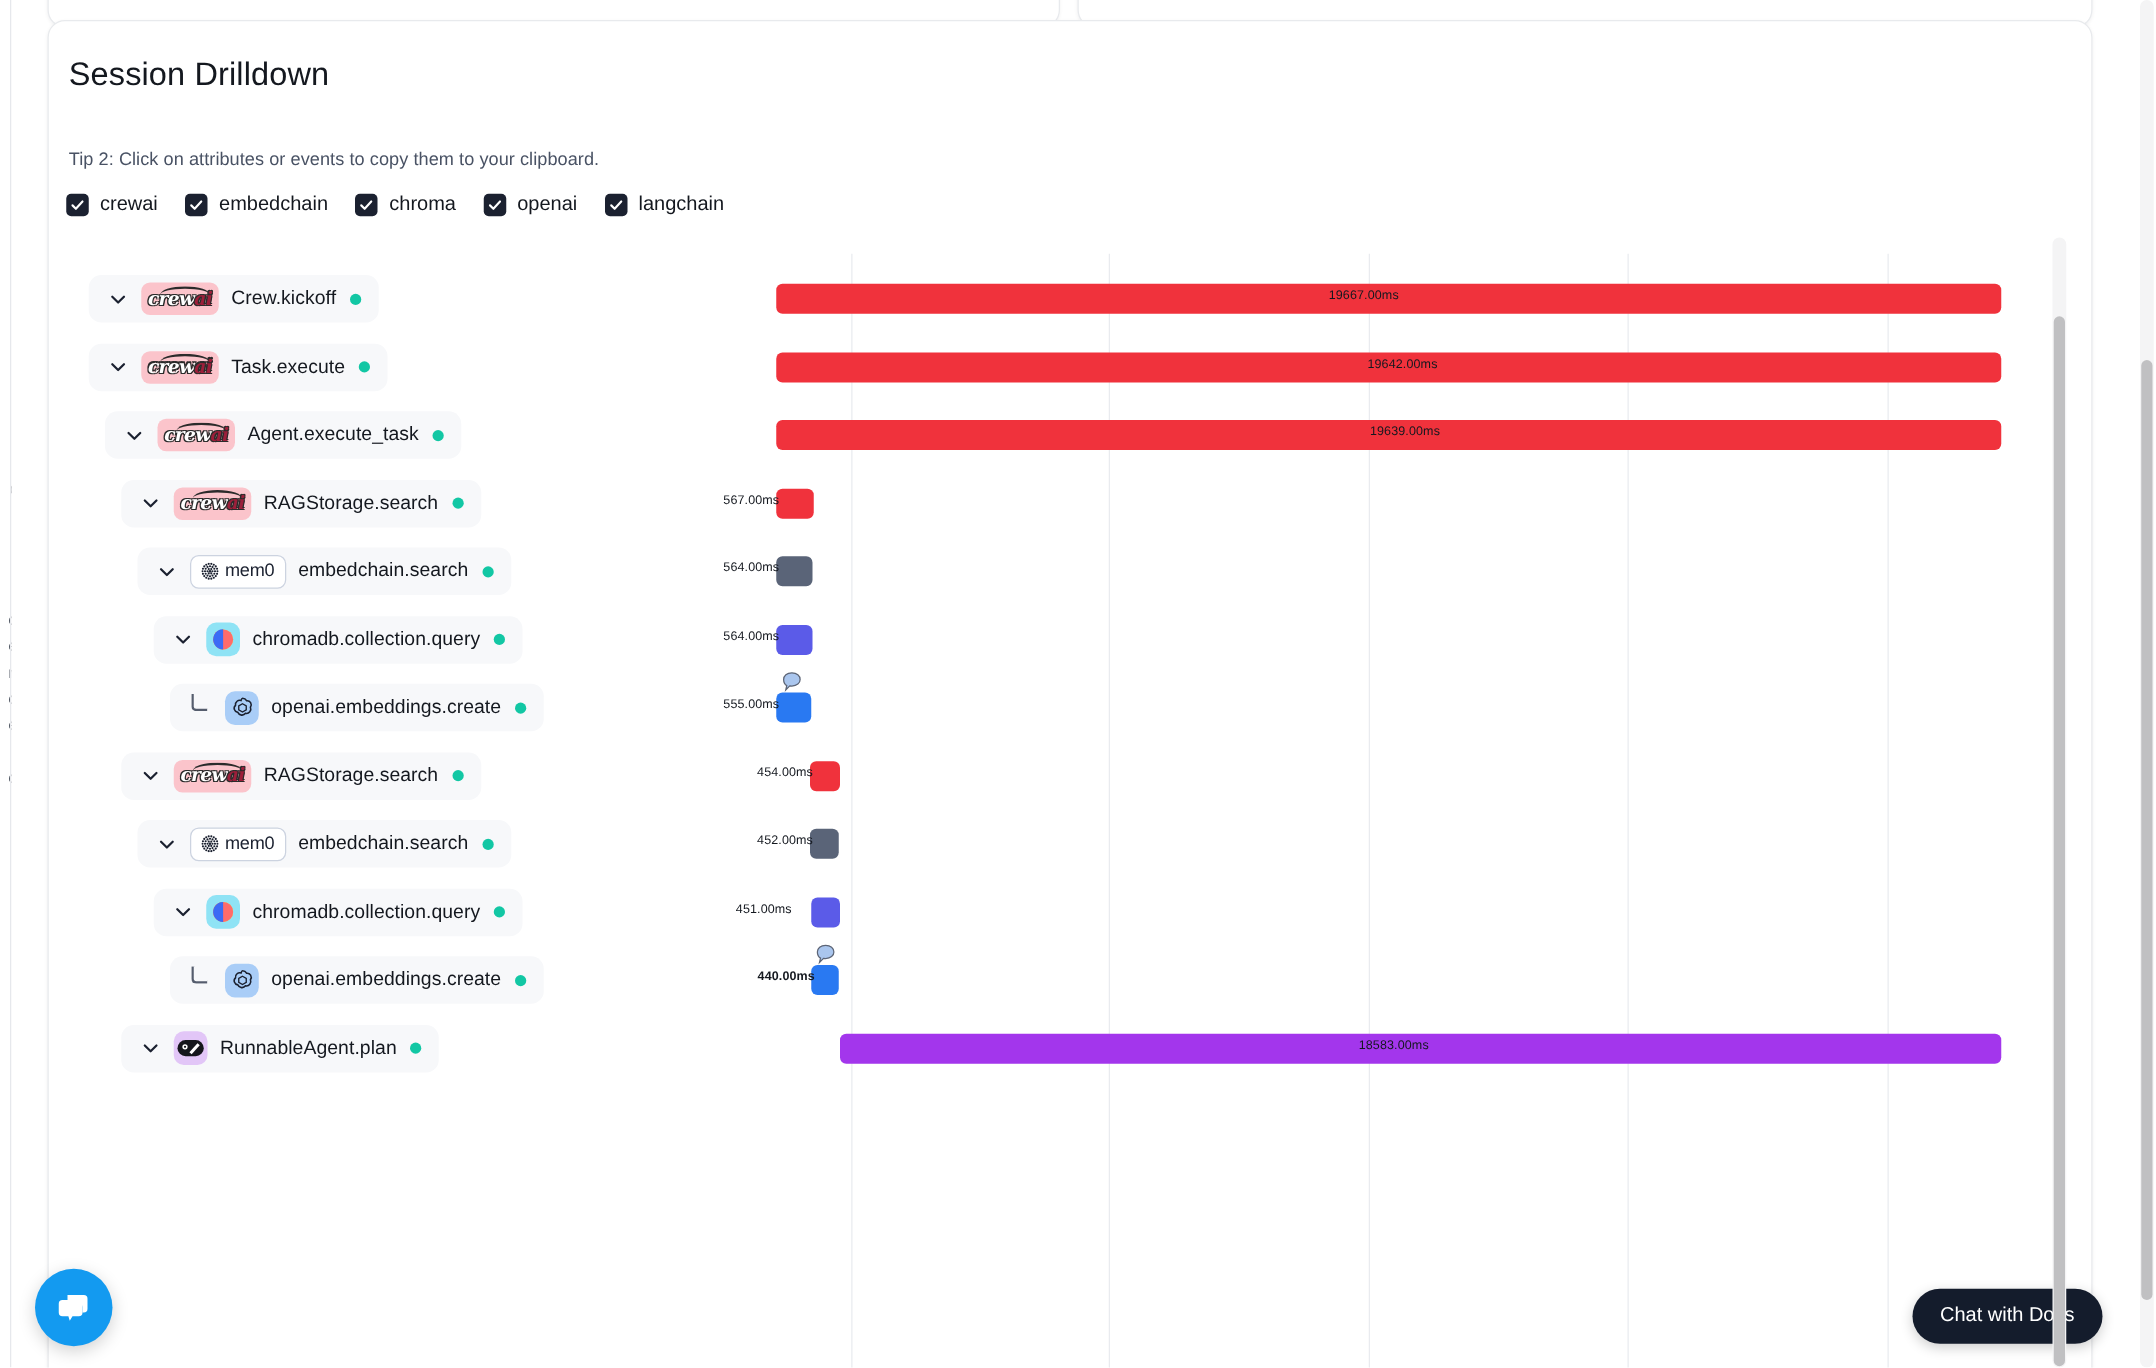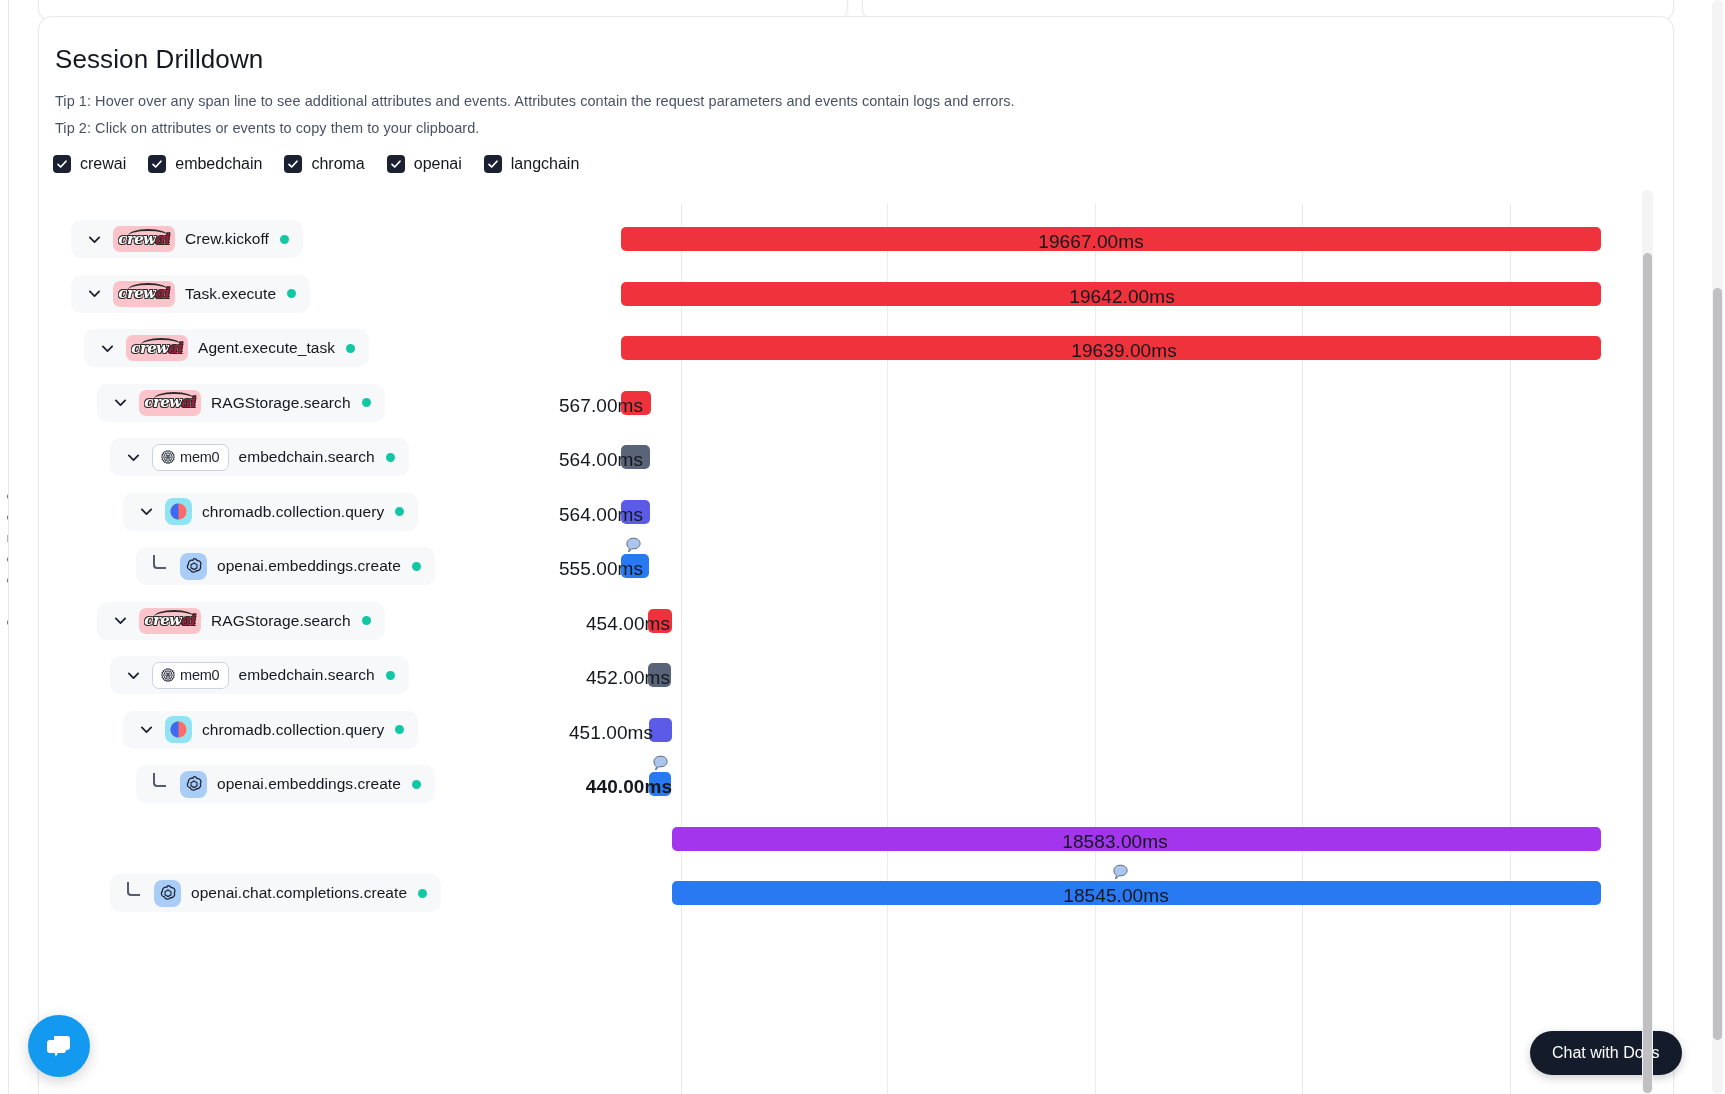--- a/index.html
+++ b/index.html
@@ -151,21 +151,21 @@
     background: #12c7a4; margin-left: 11px; flex: 0 0 auto;
   }
 
   
   .bar {
     position: absolute; height: 24px; border-radius: 5px;
     display: flex; align-items: center; justify-content: center;
   }
   .bar-label {
     position: absolute; white-space: nowrap;
-    font-size: 19px; color: #14181f; letter-spacing: .1px;
+    font-size: 10px; color: #14181f; letter-spacing: .1px;
     pointer-events: none;
   }
   .event-bubble { position: absolute; width: 19px; height: 19px; }
 
   
   .sb-track {
     position: absolute; border-radius: 8px; background: #f4f4f5;
   }
   .sb-thumb {
     position: absolute; border-radius: 8px; background: #c0c0c2;
@@ -206,21 +206,20 @@
 e
 r
 o
 t</div>
 </div>
 <div class="left-edge-line"></div>
 
 <div id="main-card">
 
   <div class="title">Session Drilldown</div>
-  <div class="tip" id="tip1">Tip 1: Hover over any span line to see additional attributes and events. Attributes contain the request parameters and events contain logs and errors.</div>
   <div class="tip" id="tip2">Tip 2: Click on attributes or events to copy them to your clipboard.</div>
 
   <div id="filters">
       <div class="filter">
         <span class="cb">
           <svg width="12" height="12" viewBox="0 0 12 12">
             <path d="M2 6.3 L4.7 9 L10 3.2" fill="none" stroke="#ffffff" stroke-width="1.7" stroke-linecap="round" stroke-linejoin="round"></path>
           </svg>
         </span>
         <span class="filter-label">crewai</span>
@@ -525,40 +524,39 @@
           <span class="label">openai.embeddings.create</span>
           <span class="status-dot"></span>
         </div>
         <div class="bar" style="left: 610px; width: 22px; top: 15px; background: rgb(41, 121, 242);"></div>
         <div class="bar-label" style="top: 19px; left: 590px; transform: translateX(-50%); font-weight: bold;">440.00ms</div>
         <div class="event-bubble" style="left: 612px; top: -3px;"><svg width="19" height="19" viewBox="0 0 19 19">
             <path d="M9.5 2.2 c4 0 6.6 2.3 6.6 5.3 0 3-2.6 5.3-6.6 5.3 -.6 0-1.2 0-1.7-.1 L4.6 16 l.8-3.5 C3.9 11.5 2.9 9.6 2.9 7.5 2.9 4.5 5.5 2.2 9.5 2.2 z" fill="#aac6ee" stroke="#5d6576" stroke-width="1"></path>
           </svg></div>
       </div>
       <div class="row" style="top: 608.5px;">
+        <div class="node" style="left: 58px;">
+          <span class="chev">
+            <svg width="17" height="17" viewBox="0 0 20 20">
+              <path d="M4.5 7.5 L10 13 L15.5 7.5" fill="none" stroke="#1b2130" stroke-width="2.1" stroke-linecap="round" stroke-linejoin="round"></path>
+            </svg>
+          </span>
+          <span class="badge badge-sq badge-langchain">
+            <svg width="27" height="27" viewBox="0 0 27 27">
+              <rect x="3" y="7" width="21" height="13" rx="6.5" fill="#15161c"></rect>
+              <circle cx="9" cy="12.4" r="2.1" fill="#ffffff"></circle>
+              <circle cx="9" cy="12.4" r=".9" fill="#15161c"></circle>
+              <path d="M12.5 16.8 L19 9.5 l1.8 1.6 -6.5 7.3 z" fill="#ffffff"></path>
+            </svg>
+          </span>
+          <span class="label">RunnableAgent.plan</span>
+          <span class="status-dot"></span>
+        </div>
         <div class="bar" style="left: 633px; width: 929px; top: 15px; background: rgb(163, 54, 236);"></div>
         <div class="bar-label" style="top: 19px; left: 1076px; transform: translateX(-50%);">18583.00ms</div>
-      </div>
-      <div class="row" style="top: 663px;">
-        <div class="node" style="left: 71px;">
-          <span class="elbow"></span>
-          <span class="badge badge-sq badge-openai">
-            <svg width="20" height="20" viewBox="0 0 24 24" style="margin:3.5px">
-              <path d="M12 3.2c1.8 0 3.2 1 3.9 2.3 1.5-.2 3 .4 3.9 1.8.9 1.5.7 3.2-.2 4.5.6 1.4.4 3.1-.6 4.3-1 1.3-2.6 1.8-4.1 1.5-.9 1.2-2.3 1.9-3.9 1.7-1.6-.2-2.9-1.2-3.5-2.6-1.5-.2-2.8-1.2-3.3-2.7-.5-1.5 0-3.1 1.1-4.1-.3-1.5.2-3 1.4-3.9C7.9 5 9.3 4.8 10.6 5.2 11 4 11.4 3.2 12 3.2z" fill="none" stroke="#1b2130" stroke-width="1.5"></path>
-              <path d="M12 8.4 L15.6 10.5 L15.6 14.2 L12 16.3 L8.4 14.2 L8.4 10.5 Z" fill="none" stroke="#1b2130" stroke-width="1.3"></path>
-            </svg>
-          </span>
-          <span class="label">openai.chat.completions.create</span>
-          <span class="status-dot"></span>
-        </div>
-        <div class="bar" style="left: 633px; width: 929px; top: 15px; background: rgb(41, 121, 242);"></div>
-        <div class="bar-label" style="top: 19px; left: 1077px; transform: translateX(-50%);">18545.00ms</div>
-        <div class="event-bubble" style="left: 1072px; top: -3px;"><svg width="19" height="19" viewBox="0 0 19 19">
-            <path d="M9.5 2.2 c4 0 6.6 2.3 6.6 5.3 0 3-2.6 5.3-6.6 5.3 -.6 0-1.2 0-1.7-.1 L4.6 16 l.8-3.5 C3.9 11.5 2.9 9.6 2.9 7.5 2.9 4.5 5.5 2.2 9.5 2.2 z" fill="#aac6ee" stroke="#5d6576" stroke-width="1"></path>
-          </svg></div>
       </div>
     </div>
 </div>
 
 <div id="chat-widget">
   <svg width="32" height="32" viewBox="0 0 32 32">
     <path d="M11 6 h13 a3 3 0 0 1 3 3 v8 a3 3 0 0 1 -3 3 h-1 v-4 a3 3 0 0 0 -3 -3 h-9 z" fill="#ffffff"></path>
     <path d="M7 10 h13 a3 3 0 0 1 3 3 v7 a3 3 0 0 1 -3 3 h-5 l-2.2 3.6 -1.1 -3.6 h-4.7 a3 3 0 0 1 -3 -3 v-7 a3 3 0 0 1 3 -3 z" fill="#ffffff"></path>
   </svg>
 </div>

